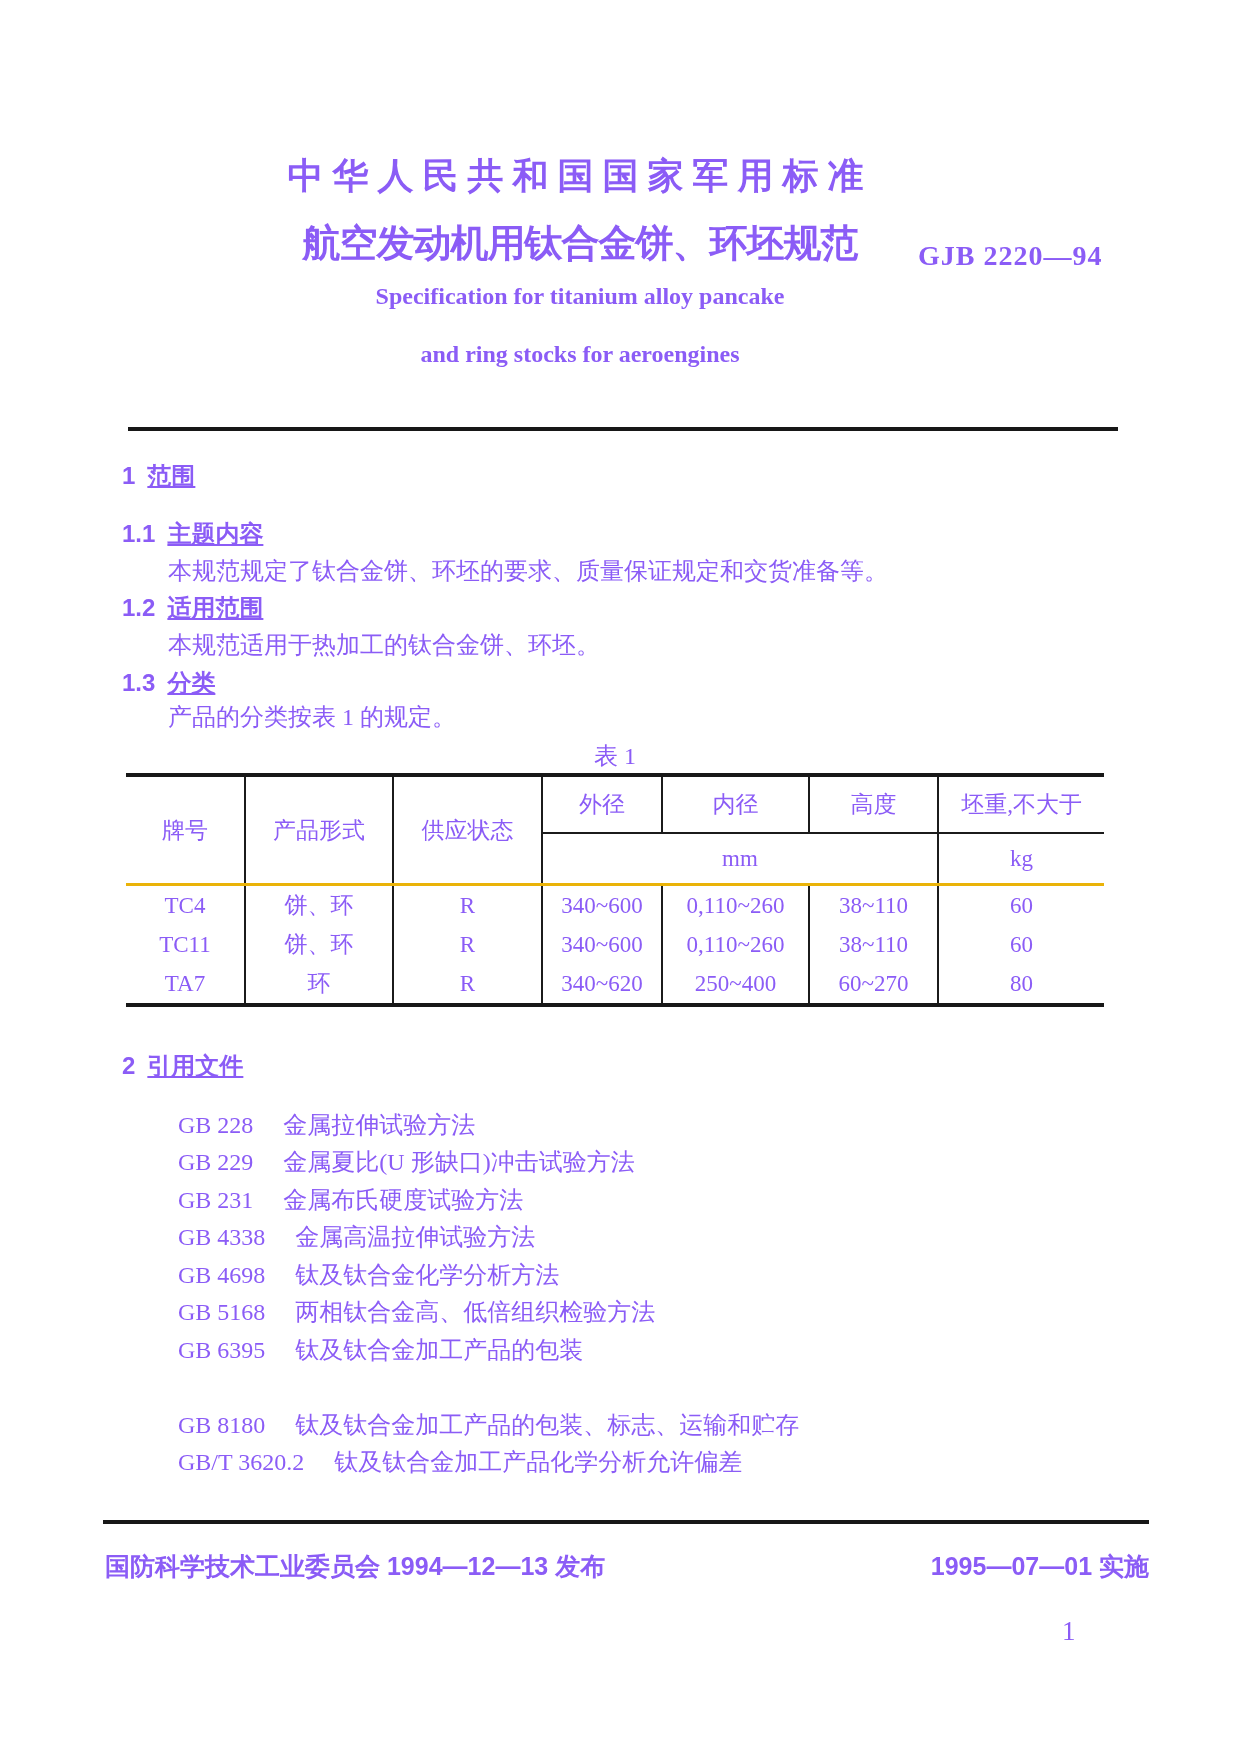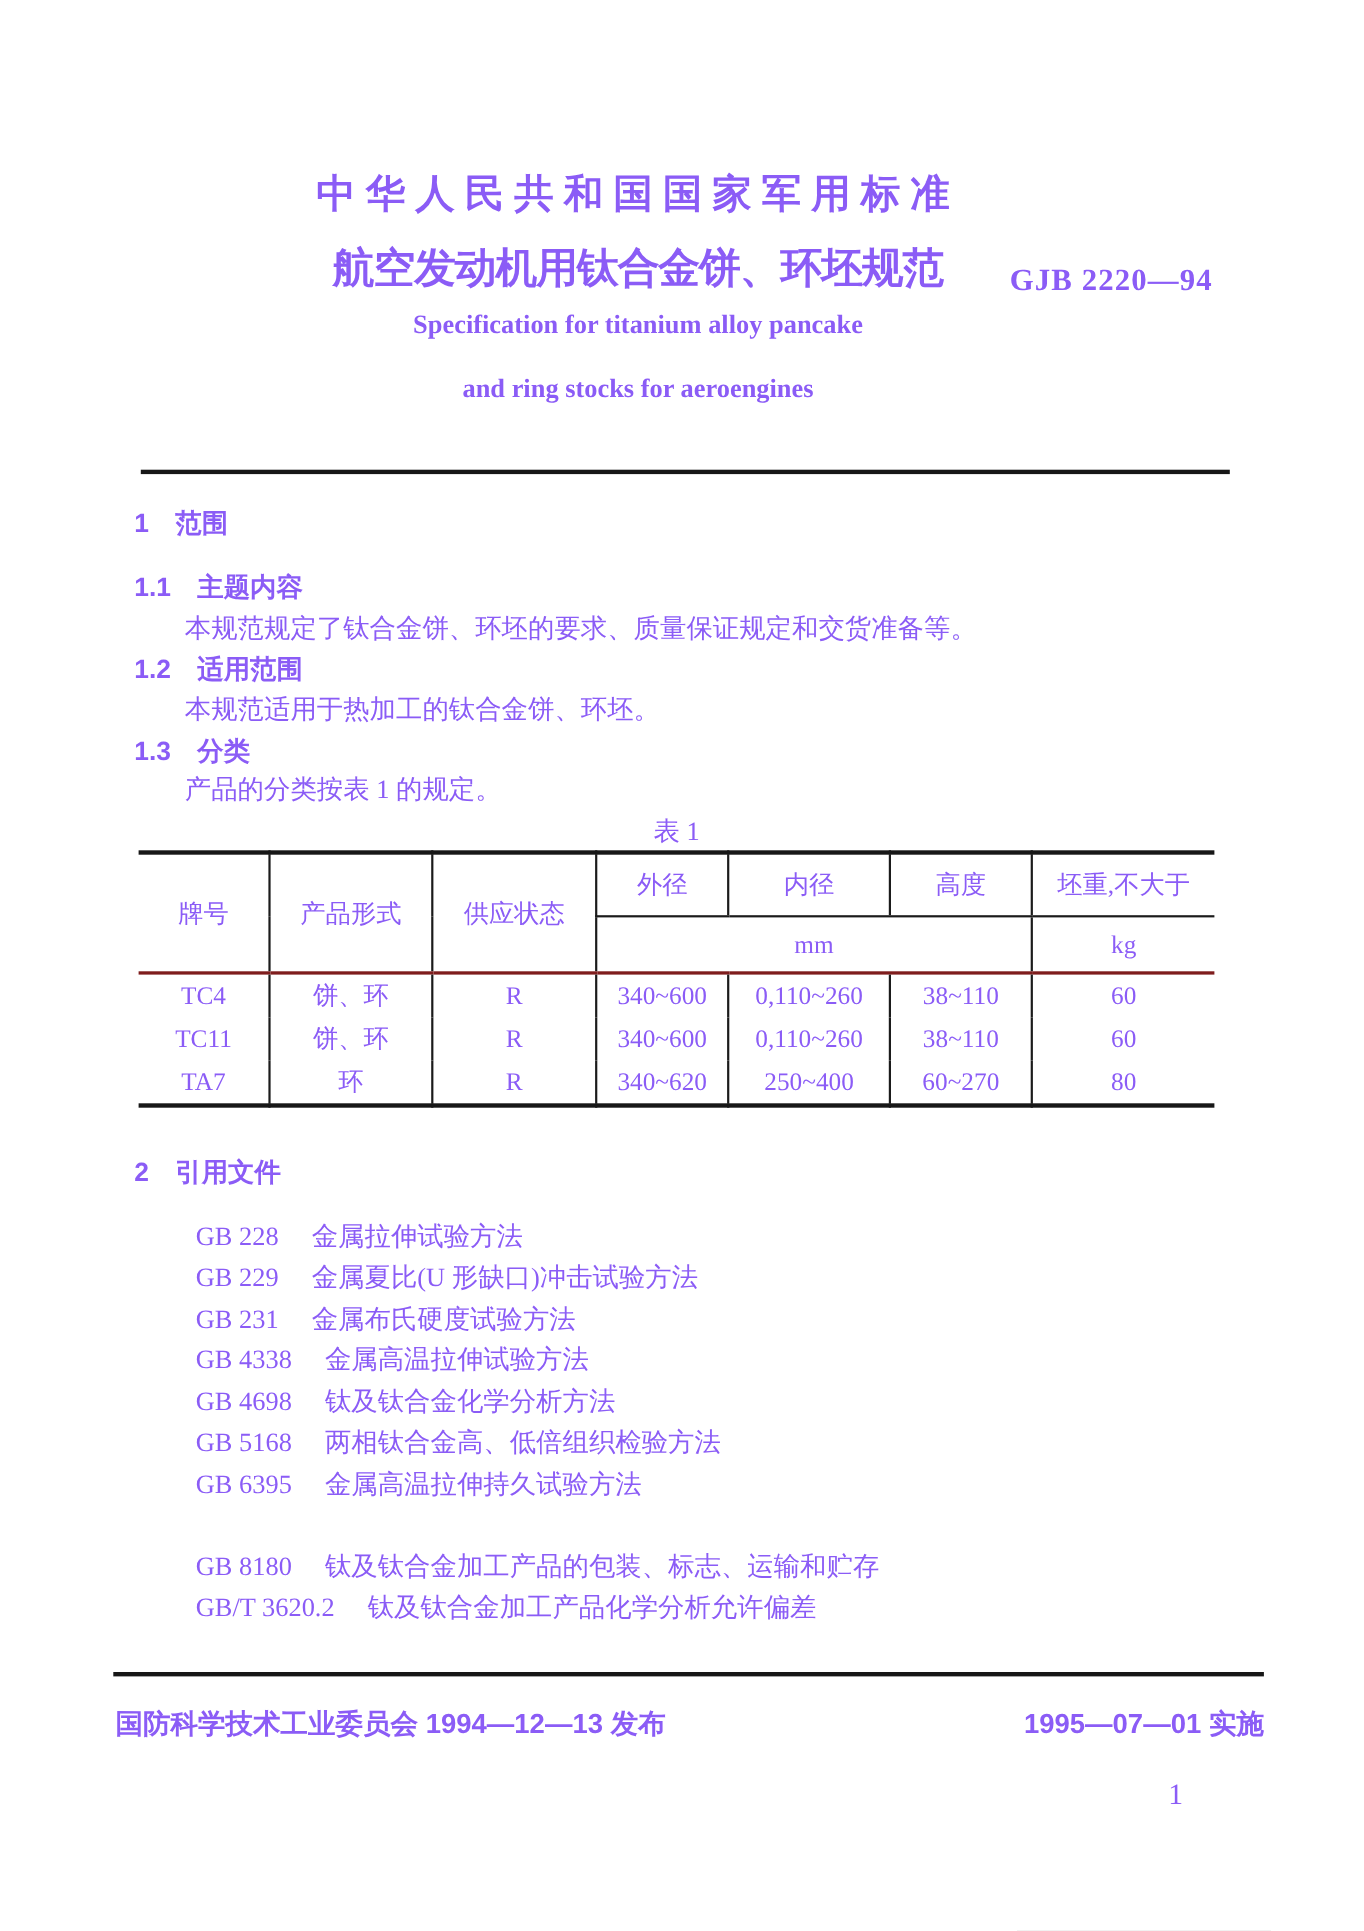--- a/index.html
+++ b/index.html
@@ -42,21 +42,21 @@
     left:128px;top:427px;width:990px;height:4px;background:#171717;
   }
 
   
   .h-num{display:inline-block;font-family:"Liberation Sans",sans-serif;font-weight:bold;}
   .heading{
     left:122px;
     font-family:"Liberation Sans",sans-serif;
     font-weight:bold;font-size:24px;
   }
-  .heading .h-title{margin-left:24px;}
+  .heading .h-title{margin-left:12px;text-decoration:underline;}
   .body-text{
     left:168px;
     font-size:24px;
   }
 
   
   .tbl-caption{
     left:126px;top:740px;width:978px;text-align:center;
     font-size:24px;
   }
@@ -67,21 +67,21 @@
     font-size:23px;
     border-top:4px solid #171717;
     border-bottom:4px solid #171717;
   }
   table.cls td{
     text-align:center;vertical-align:middle;
     padding:0;
   }
   td.vl{border-left:2px solid #1b1b1b;}
   td.hb{border-bottom:2px solid #1b1b1b;}  
-  tr.body-first td{border-top:3px solid #7f1d1d;} 
+  tr.body-first td{border-top:3px solid #eab308;} 
   tr.hr1 td{height:55px;}
   tr.hr2 td{height:49px;}
   tr.brow td{height:39px;}
 
   
   .ref-item{
     left:178px;height:37px;line-height:37px;
     font-size:24px;white-space:nowrap;
   }
   .ref-code{display:inline-block;margin-right:30px;}
@@ -208,21 +208,21 @@
   <div class="abs ref-item" style="top:1219px;">
     <span class="ref-code">GB 4338</span><span>金属高温拉伸试验方法</span>
   </div>
   <div class="abs ref-item" style="top:1257px;">
     <span class="ref-code">GB 4698</span><span>钛及钛合金化学分析方法</span>
   </div>
   <div class="abs ref-item" style="top:1294px;">
     <span class="ref-code">GB 5168</span><span>两相钛合金高、低倍组织检验方法</span>
   </div>
   <div class="abs ref-item" style="top:1332px;">
-    <span class="ref-code">GB 6395</span><span>金属高温拉伸持久试验方法</span>
+    <span class="ref-code">GB 6395</span><span>钛及钛合金加工产品的包装</span>
   </div>
   <div class="abs ref-item" style="top:1407px;">
     <span class="ref-code">GB 8180</span><span>钛及钛合金加工产品的包装、标志、运输和贮存</span>
   </div>
   <div class="abs ref-item" style="top:1444px;">
     <span class="ref-code">GB/T 3620.2</span><span>钛及钛合金加工产品化学分析允许偏差</span>
   </div>
 
   <div class="abs foot-rule"></div>
   <div class="abs foot-left">

